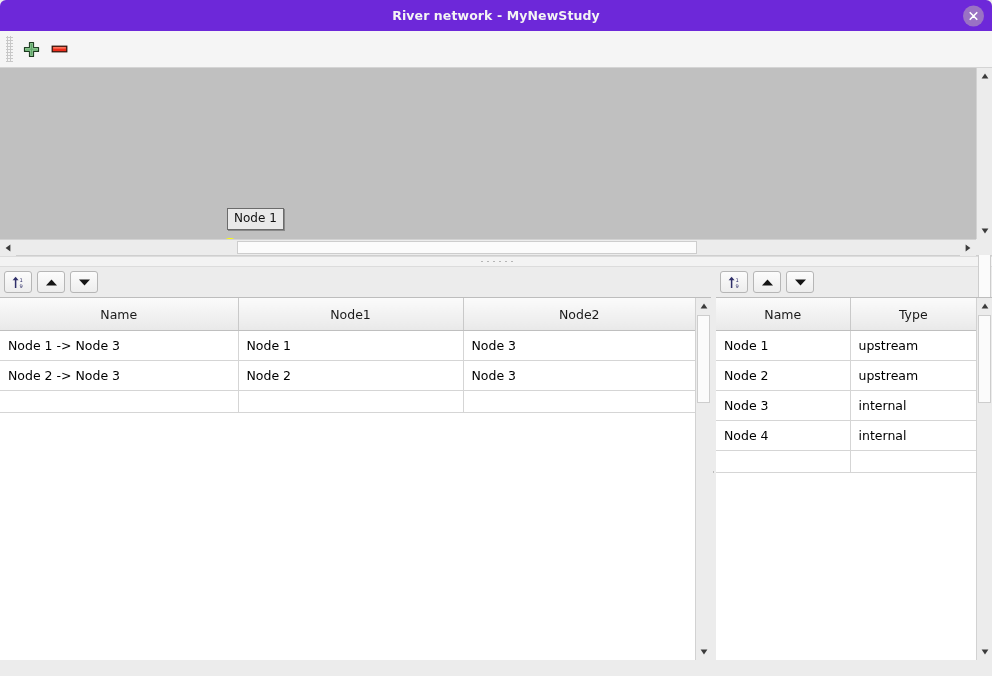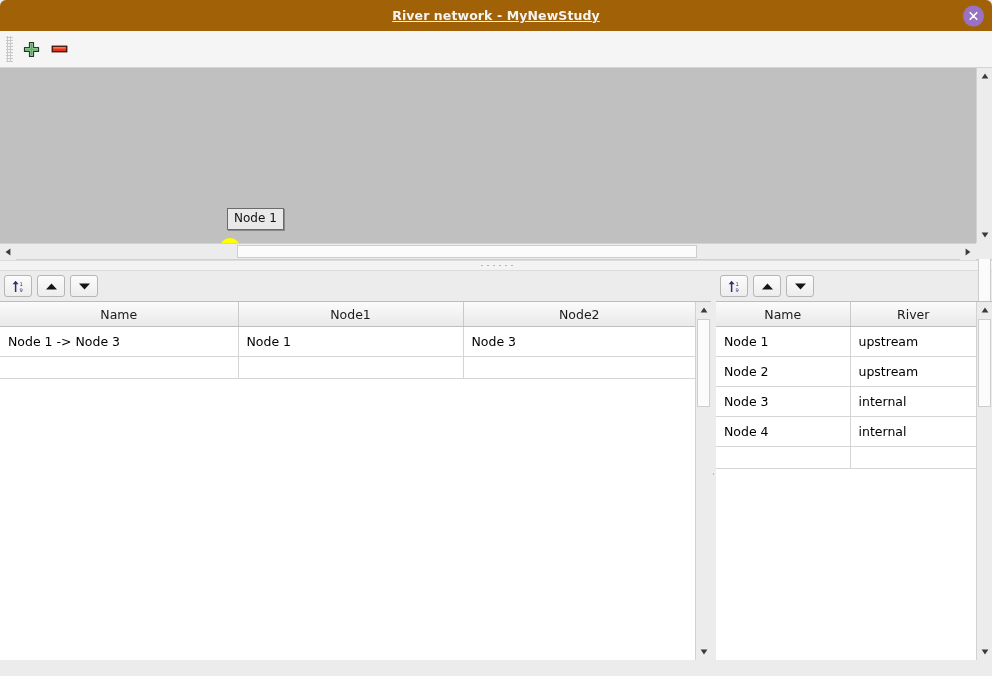--- a/index.html
+++ b/index.html
@@ -14,27 +14,26 @@
     position: relative;
     width: 992px; height: 676px;
     background: #ececec;
     display: flex; flex-direction: column;
   }
 
   
   .titlebar {
     position: relative;
     height: 31px;
-    background: #a16207;
+    background: #6d28d9;
     color: #f2f2f2;
     display: flex; align-items: center; justify-content: center;
     flex: 0 0 31px;
     border-top-left-radius: 6px;
     border-top-right-radius: 6px;
-    text-decoration: underline;
   }
   .titlebar-text {
     font-size: 12.5px;
     font-weight: bold;
     letter-spacing: 0.1px;
     color: #f4f4f4;
   }
   .close-btn {
     position: absolute;
     right: 8px; top: 50%;
@@ -196,21 +195,21 @@
     background: #fff;
   }
   table.grid {
     border-collapse: collapse;
     width: 100%;
     table-layout: fixed;
     font-size: 12.5px;
     color: #000;
   }
   table.grid th {
-    height: 24px;
+    height: 32px;
     background: linear-gradient(#fbfbfb, #e9e9e9);
     border-right: 1px solid #c9c9c9;
     border-bottom: 1px solid #bfbfbf;
     font-weight: normal;
     font-size: 12.5px;
     color: #1a1a1a;
     text-align: center;
     padding: 0 4px;
     white-space: nowrap;
     cursor: pointer;
@@ -373,20 +372,25 @@
                   <th>Node1</th>
                   <th>Node2</th>
                 </tr>
               </thead>
             <tbody id="branch-body">
                 <tr>
                   <td>Node 1 -&gt; Node 3</td>
                   <td>Node 1</td>
                   <td>Node 3</td>
                 </tr>
+                <tr>
+                  <td>Node 2 -&gt; Node 3</td>
+                  <td>Node 2</td>
+                  <td>Node 3</td>
+                </tr>
                 <tr class="filler">
                   <td></td>
                   <td></td>
                   <td></td>
                 </tr>
               </tbody>
           </table>
         </div>
         <div class="tbl-vscroll">
           <div class="sb-arrow" style="top:0;left:0;">
@@ -431,21 +435,21 @@
       <div class="table-outer">
         <div class="table-scroller">
           <table class="grid">
             <colgroup>
                 <col style="width:134px">
                 <col>
               </colgroup>
             <thead>
                 <tr id="node-head">
                   <th>Name</th>
-                  <th>River</th>
+                  <th>Type</th>
                 </tr>
               </thead>
             <tbody id="node-body">
                 <tr>
                   <td>Node 1</td>
                   <td>upstream</td>
                 </tr>
                 <tr>
                   <td>Node 2</td>
                   <td>upstream</td>

